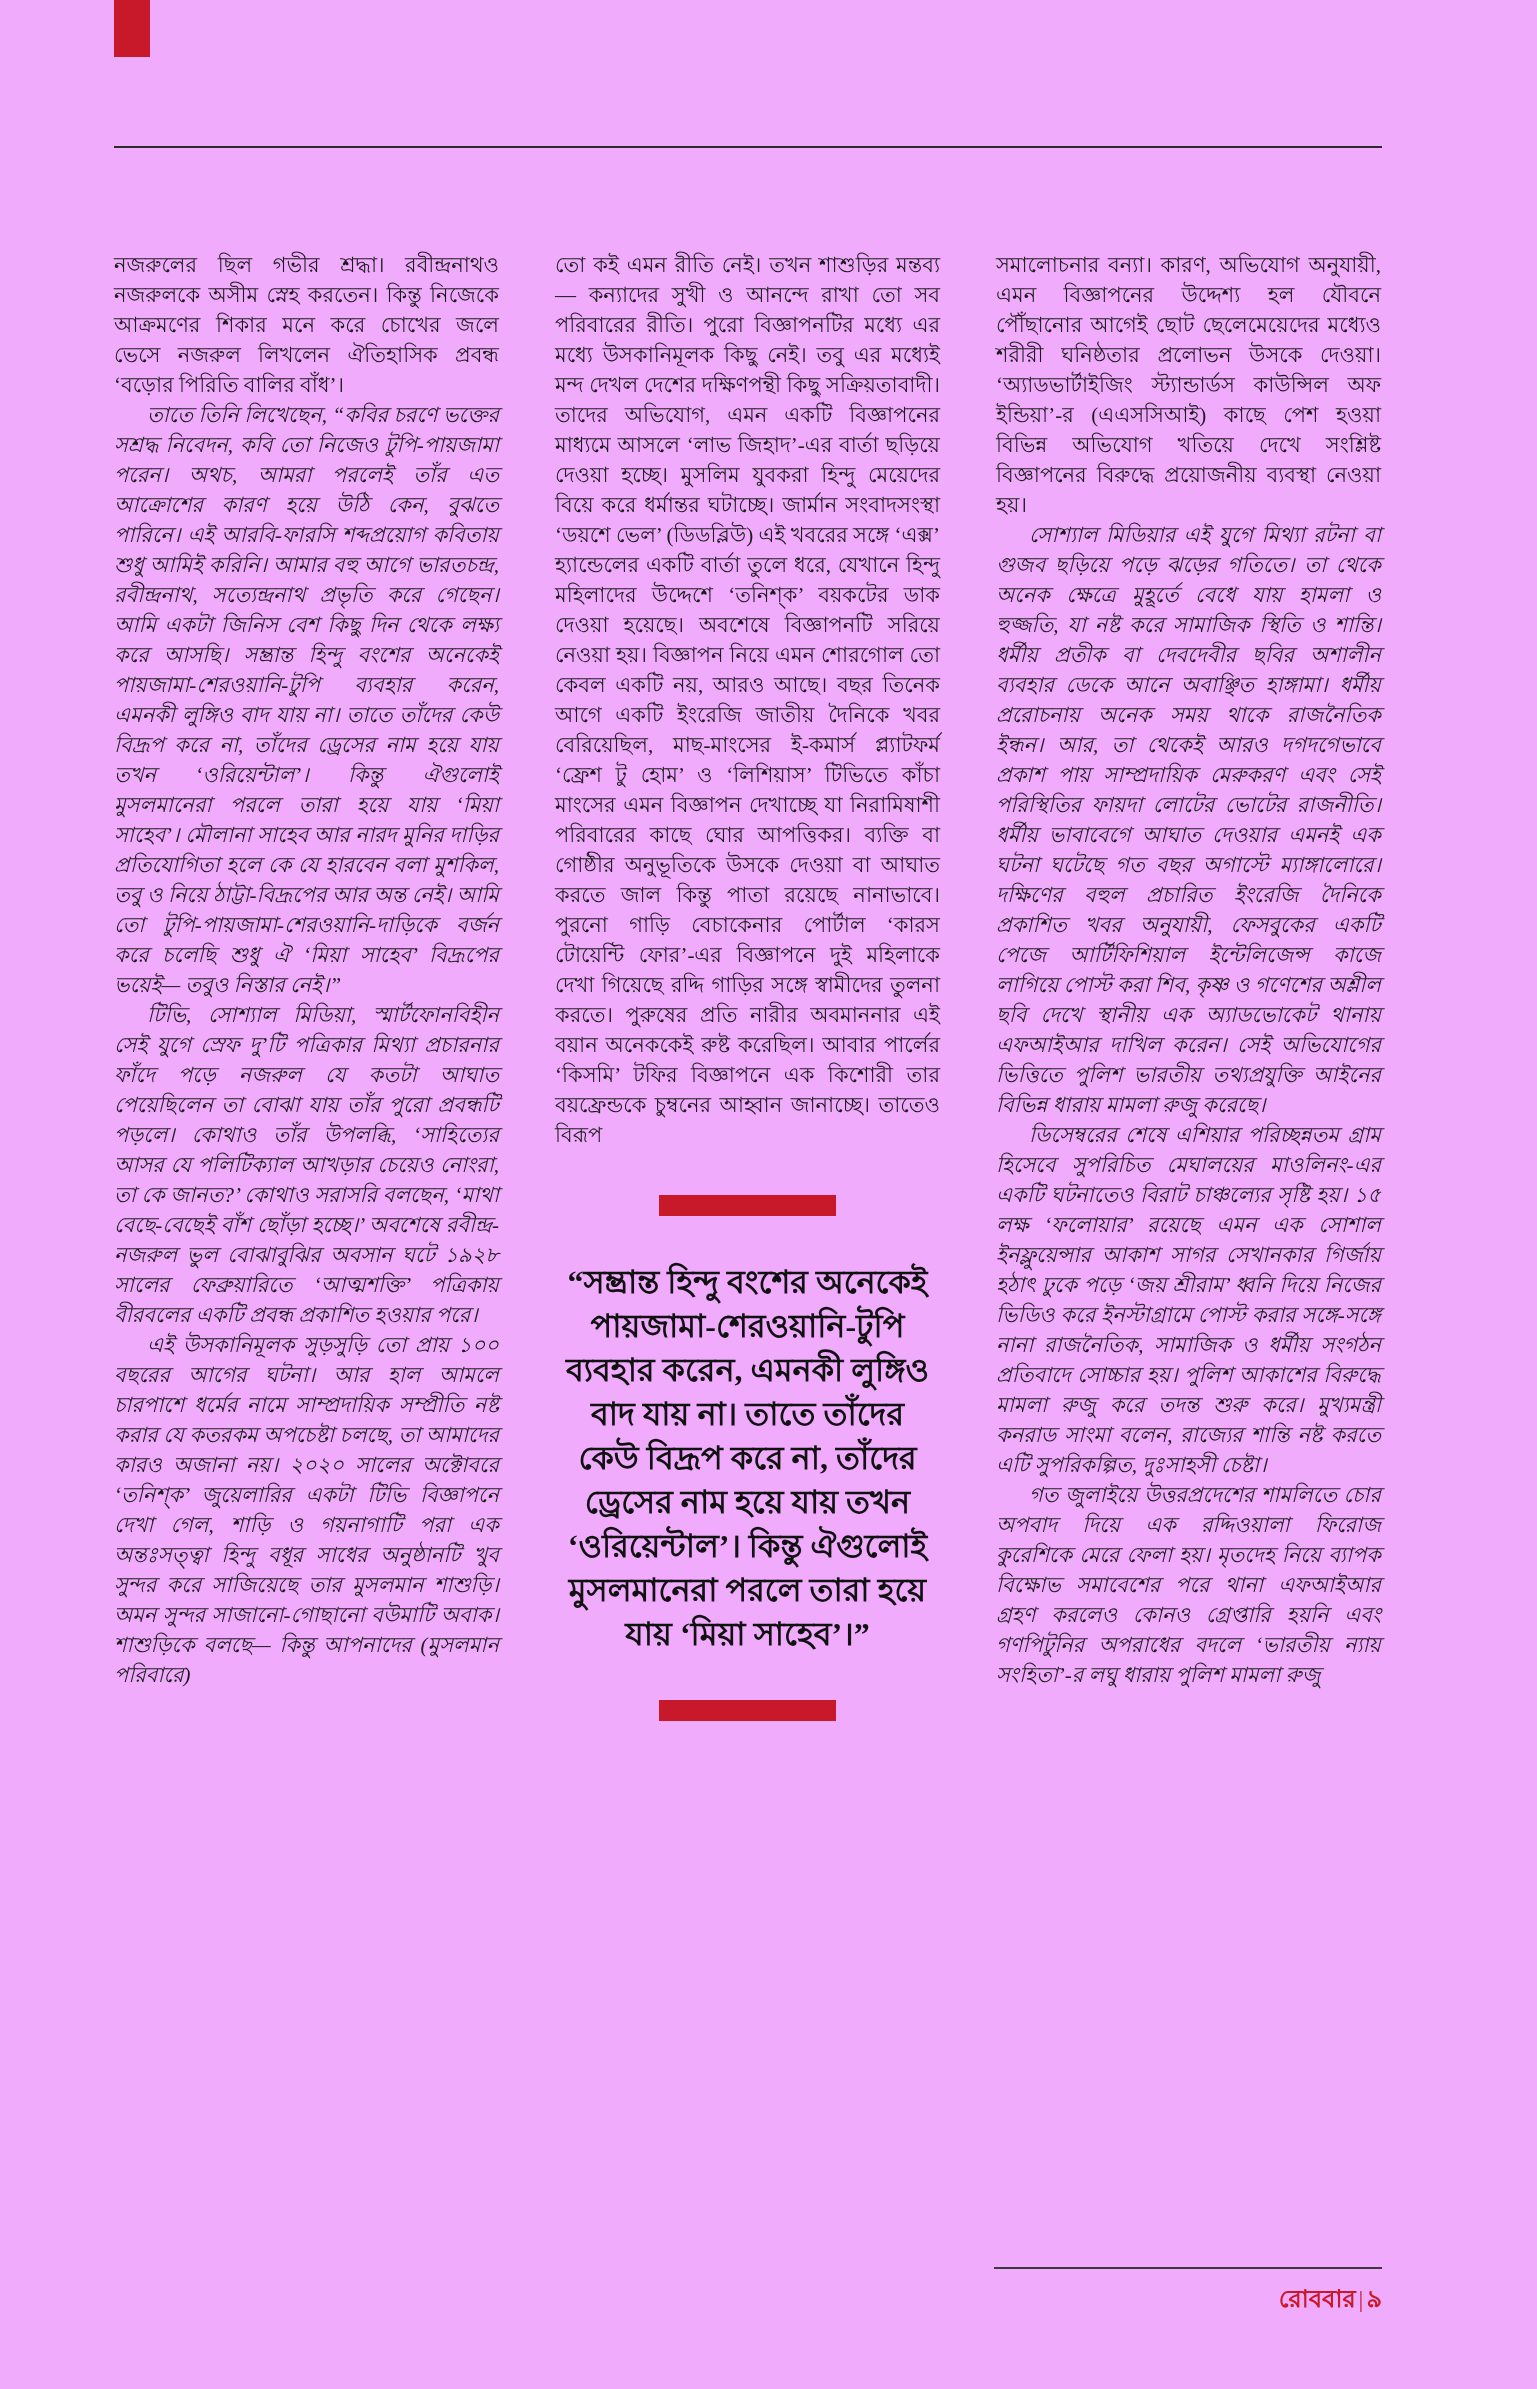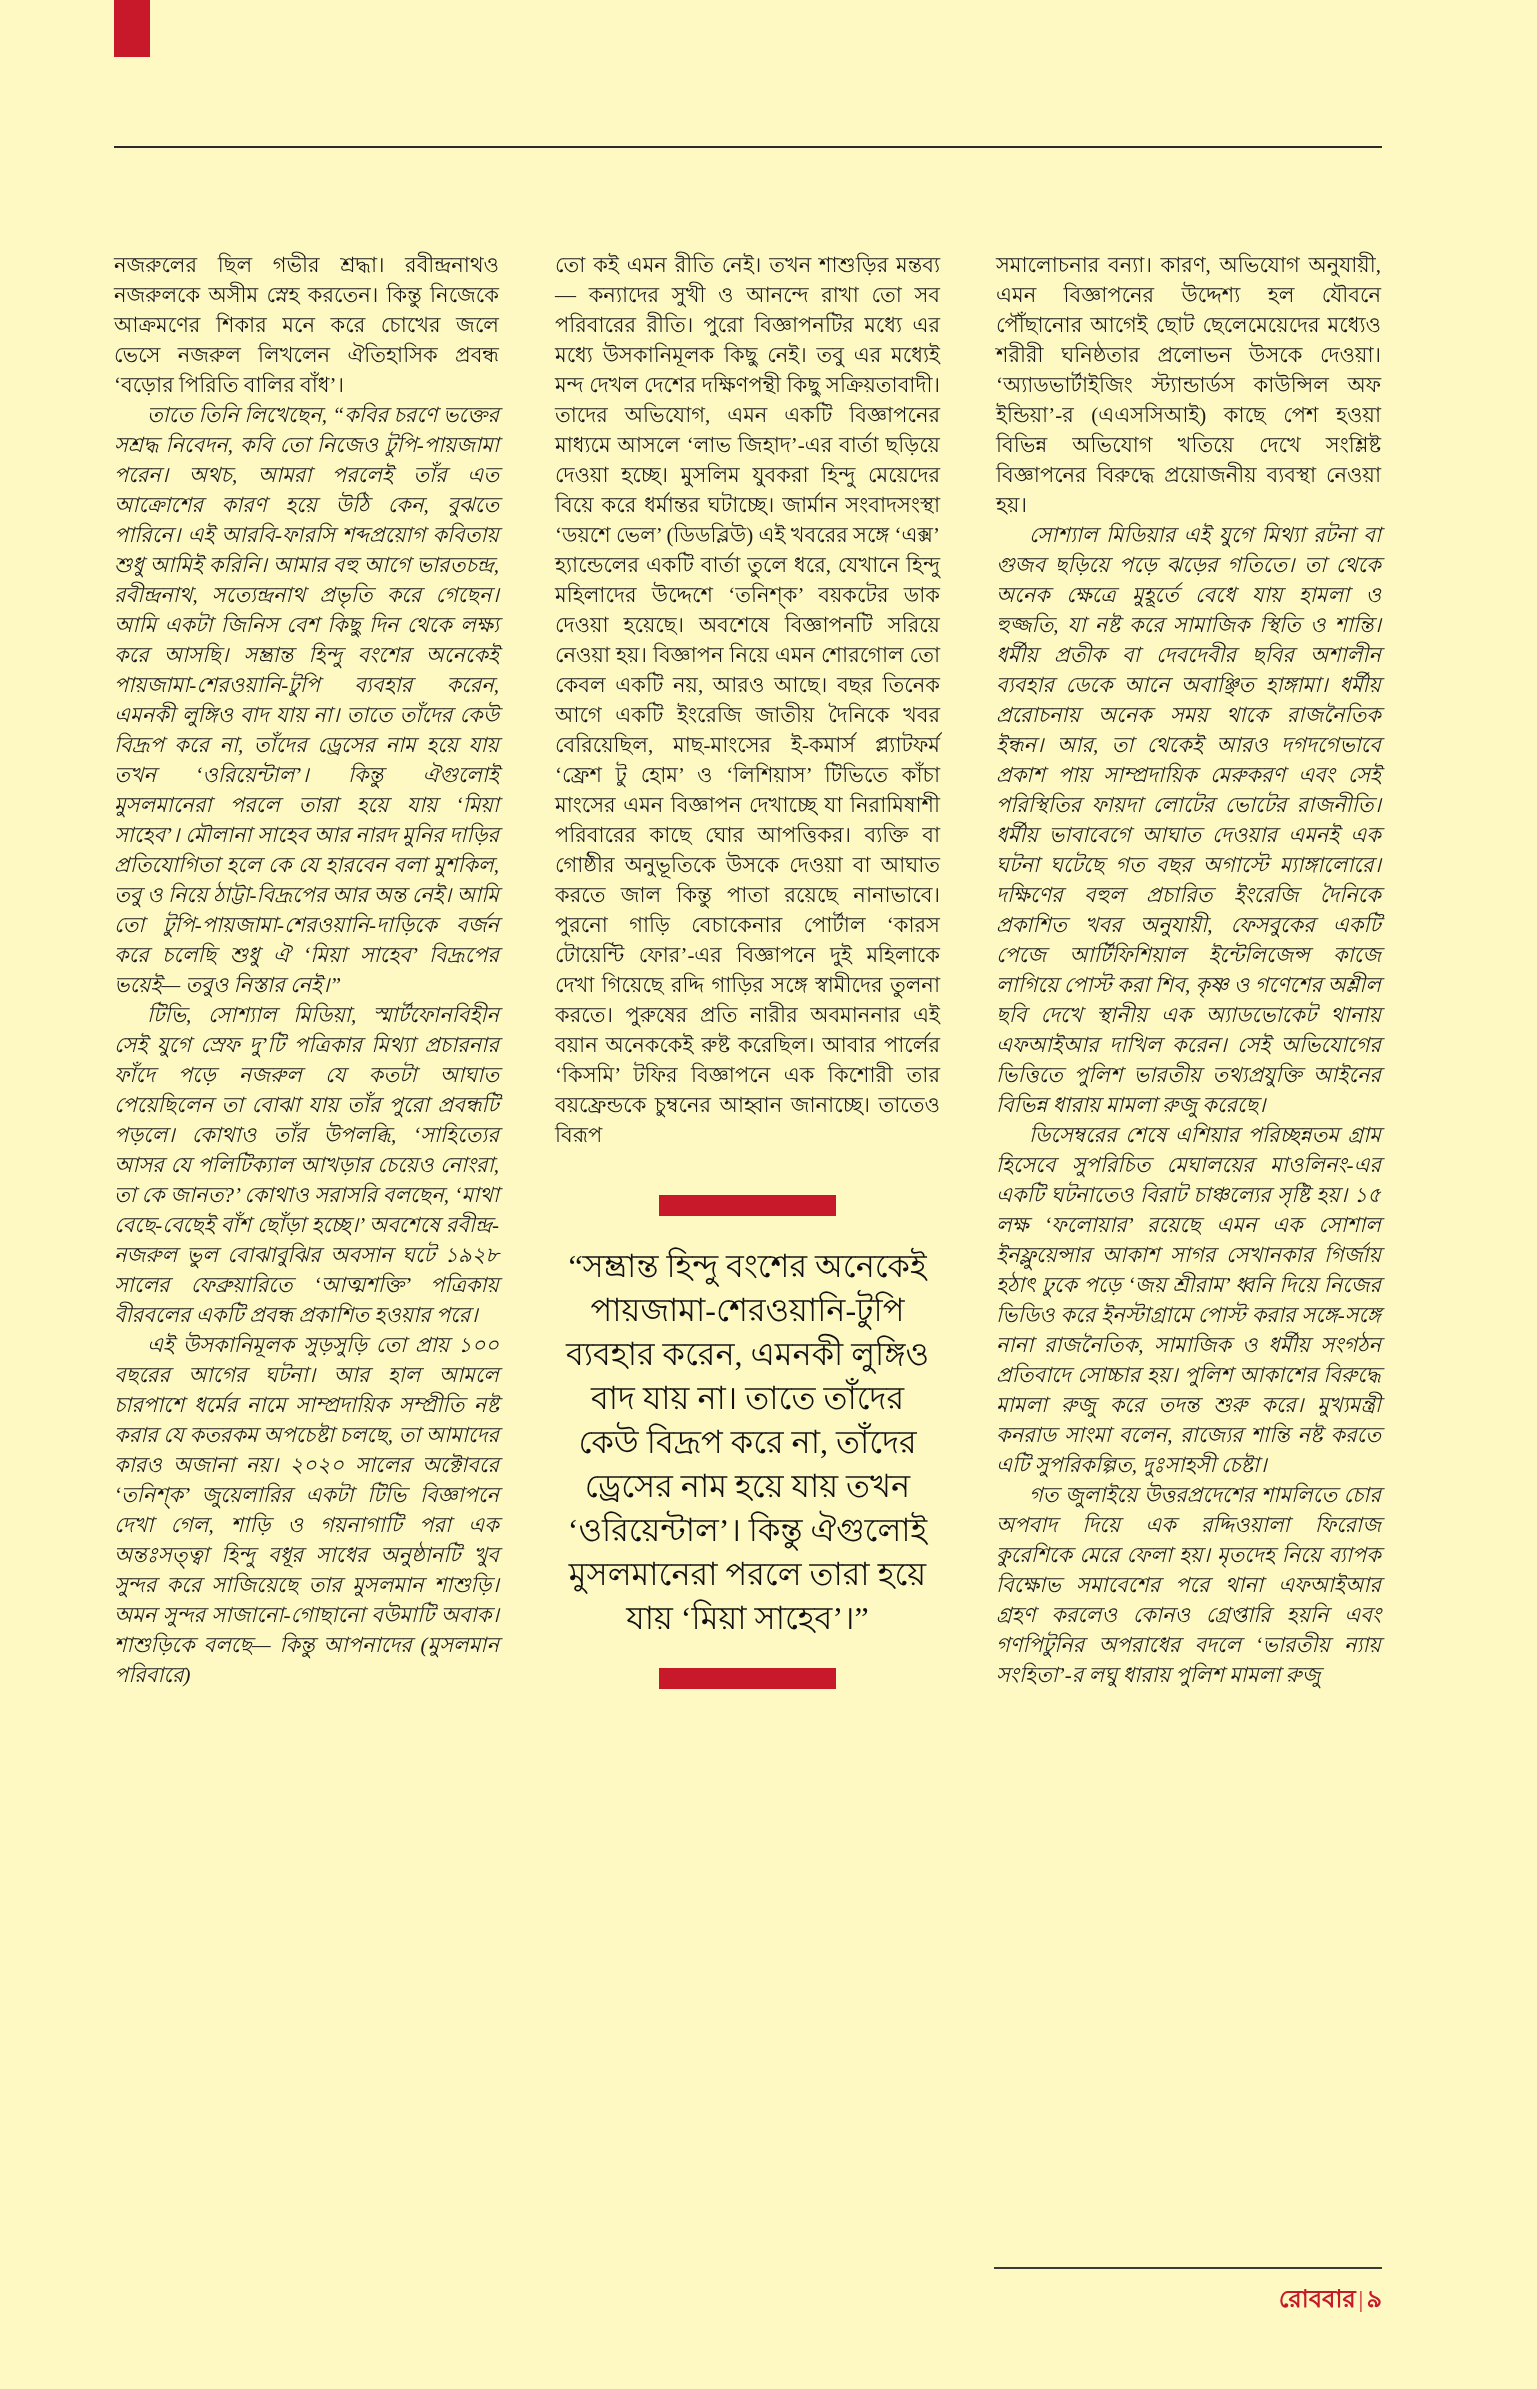--- a/index.html
+++ b/index.html
@@ -4,21 +4,21 @@
 <style>
   html, body {
     margin: 0;
     padding: 0;
     background: #ffffff;
   }
   .page {
     position: relative;
     width: 1538px;
     height: 2389px;
-    background: #fef9c3;
+    background: #f0abfc;
     font-family: "Liberation Serif", "DejaVu Serif", serif;
     color: #1b1b1b;
     overflow: hidden;
   }
   .corner-marker {
     position: absolute;
     left: 114px;
     top: 0;
     width: 36px;
     height: 57px;
@@ -59,24 +59,24 @@
     text-align: center;
   }
   .pq-bar {
     width: 177px;
     height: 21px;
     background: #c8192b;
     margin: 0 auto;
   }
   .pq-text {
     width: 364px;
-    margin: 28px auto;
+    margin: 44px auto;
     font-size: 32px;
     line-height: 44px;
-    font-weight: normal;
+    font-weight: bold;
     text-align: center;
     text-indent: 0;
     color: #111111;
   }
   .footer-rule {
     position: absolute;
     left: 994px;
     top: 2267px;
     width: 388px;
     height: 1.6px;

